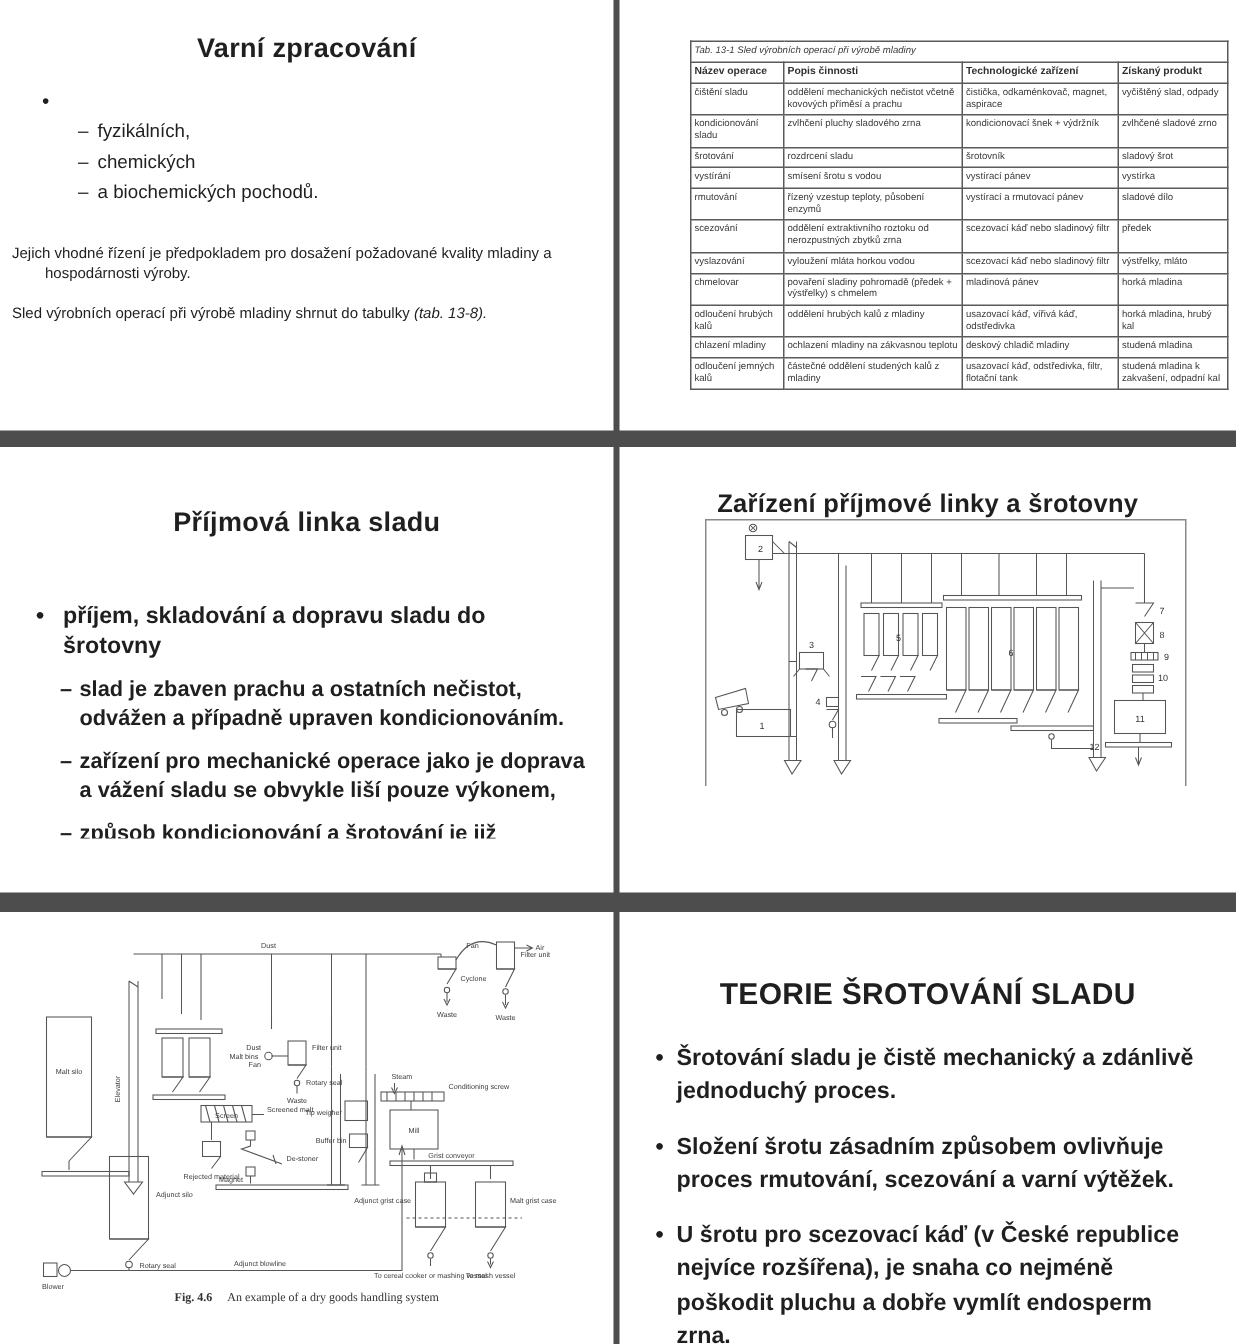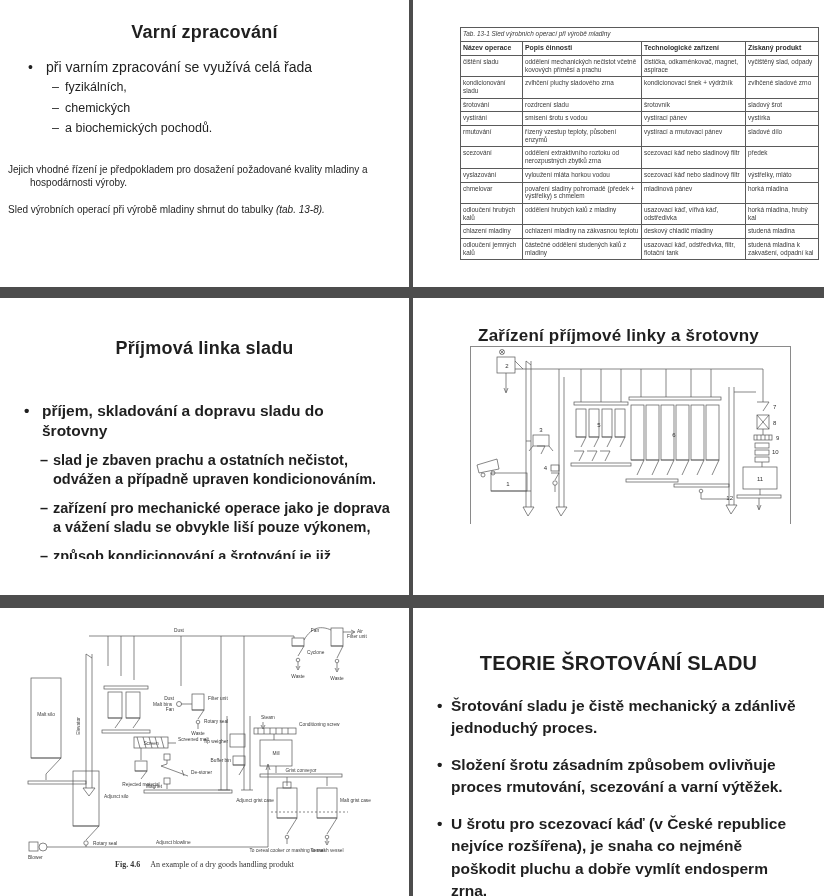--- a/index.html
+++ b/index.html
@@ -64,21 +64,20 @@
 <body>
 
 <div class="vdiv"></div>
 <div class="hdiv" id="hdiv1"></div>
 <div class="hdiv" id="hdiv2"></div>
 
 <div class="cell" id="cell-tl">
   <div class="slide-title">Varní zpracování</div>
   <div class="bullet-line">
     <span class="bullet-dot">•</span>
-    <span>při varním zpracování se využívá celá řada</span>
   </div>
   <div class="dash-item">
     <span class="dash">–</span>
     <span>fyzikálních,</span>
   </div>
   <div class="dash-item">
     <span class="dash">–</span>
     <span>chemických</span>
   </div>
   <div class="dash-item">
@@ -427,21 +426,21 @@
       <text class="lbl2" x="324" y="186">Malt grist case</text>
       <text class="lbl2" x="311" y="236" text-anchor="middle">To mash vessel</text>
       <text class="lbl2" x="271" y="236" text-anchor="middle">To cereal cooker or mashing vessel</text>
       <text class="lbl2" x="88" y="182">Adjunct silo</text>
       <text class="lbl2" x="77" y="229">Rotary seal</text>
       <text class="lbl2" x="140" y="228">Adjunct blowline</text>
       <text class="lbl2" x="12" y="243">Blower</text>
     </g>
   </svg>
   <div class="fig-caption">
-    <b>Fig. 4.6</b><span>An example of a dry goods handling produkt</span>
+    <b>Fig. 4.6</b><span>An example of a dry goods handling system</span>
   </div>
 </div>
 
 <div class="cell" id="cell-br">
   <div class="slide-title">TEORIE ŠROTOVÁNÍ SLADU</div>
   <div class="bullet-line" style="margin-top:20px;">
     <span class="bullet-dot">•</span>
     <span>Šrotování sladu je čistě mechanický a zdánlivě jednoduchý proces.</span>
   </div>
   <div class="bullet-line">

